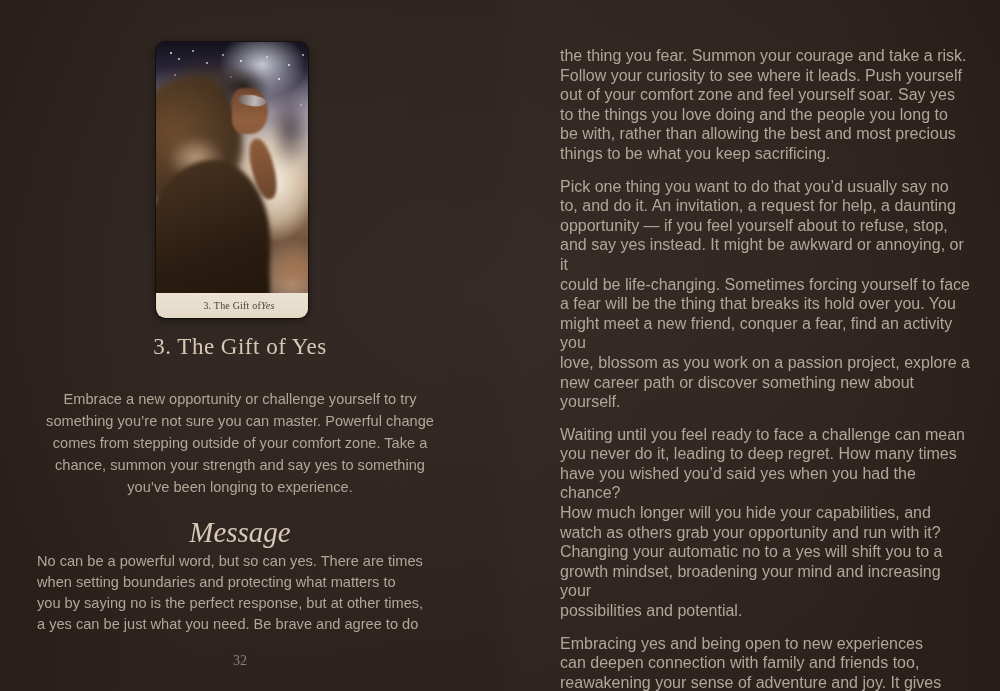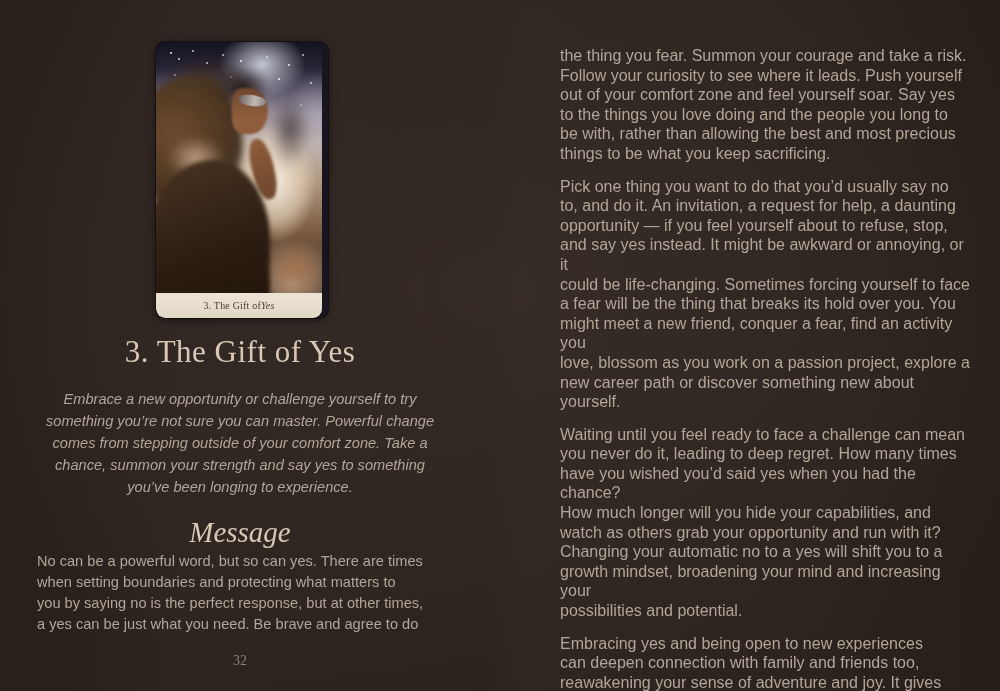--- a/index.html
+++ b/index.html
@@ -17,21 +17,21 @@
       linear-gradient(90deg, #281f1b 0%, #2d2420 18%, #2b221e 49%, #2e2521 52%, #2c231f 82%, #271e1a 100%);
   }
   .page { position: absolute; top: 0; width: 500px; height: 691px; }
   .page-left  { left: 0; }
   .page-right { left: 500px; }
 
   
   .card {
     position: absolute;
     left: 156px; top: 42px;
-    width: 172px; height: 276px;
+    width: 152px; height: 276px;
     border-radius: 9px;
     overflow: hidden;
     box-shadow: 0 0 0 1px rgba(0,0,0,0.45), 0 2px 8px rgba(0,0,0,0.5);
     background: #181420;
     padding-left: 32px;
   }
   .card-art {
     position: absolute;
     left: 0; top: 0; width: 166px; height: 251px;
     overflow: hidden;
@@ -119,29 +119,28 @@
   }
   .card-caption em { font-style: italic; }
 
   
   .page-title {
     position: absolute;
     left: 0; top: 334px; width: 480px;
     text-align: center;
     font-family: "Liberation Serif", "DejaVu Serif", serif;
     font-weight: 400;
-    font-size: 31px;
+    font-size: 23px;
     color: #d8c9b6;
     letter-spacing: 0.5px;
   }
   .intro-text {
     position: absolute;
     left: 25px; top: 388px; width: 430px;
     text-align: center;
-    font-style: italic;
     font-size: 14.6px;
     line-height: 22px;
     color: #b2a698;
     white-space: pre-line;
   }
   .message-heading {
     position: absolute;
     left: 0; top: 516px; width: 480px;
     text-align: center;
     font-family: "Liberation Serif", "DejaVu Serif", serif;

